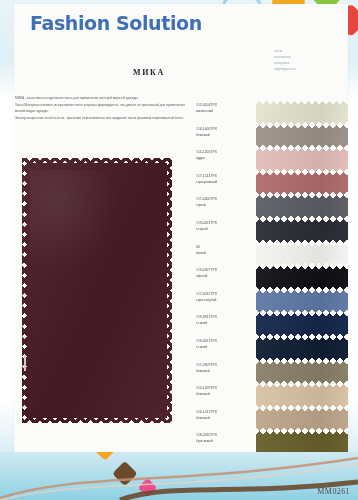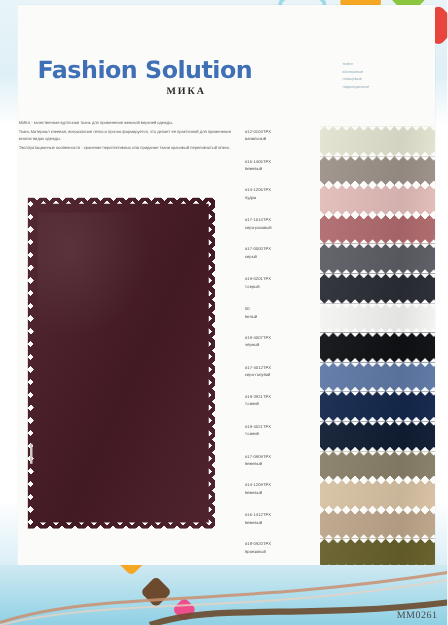--- a/index.html
+++ b/index.html
@@ -33,21 +33,21 @@
   .mosaic-bot{position:absolute;left:-20px;bottom:-22px;width:260px;height:70px;
           transform:rotate(45deg);pointer-events:none;}
   .mosaic-bot .sq{position:absolute;border-radius:4px;}
 
   
   .swoosh{position:absolute;pointer-events:none;}
 
   
   .brand{position:absolute;left:30px;top:14px;}
   .brand-title{font-family:"DejaVu Sans", sans-serif;font-weight:bold;font-size:19px;
-     color:#3f6fb5;letter-spacing:-0.4px;line-height:1;margin-top:33px;}
+     color:#3f6fb5;letter-spacing:-0.4px;line-height:1;}
   .brand-url{font-family:"DejaVu Sans", sans-serif;font-size:10.5px;color:#4a6fa5;
      margin-top:5px;letter-spacing:.1px;}
 
   .corner-note{position:absolute;right:18px;top:48px;width:66px;
      font-family:"Liberation Sans",sans-serif;font-size:3.2px;line-height:1.9;
      color:#7d9aa8;opacity:.85;text-align:left;}
 
   .collection{position:absolute;left:0;right:0;top:68px;text-align:center;
      font-family:"Liberation Serif",serif;font-size:8px;letter-spacing:1.6px;
      color:#2a2a2a;font-weight:bold;margin-left:48px;}

